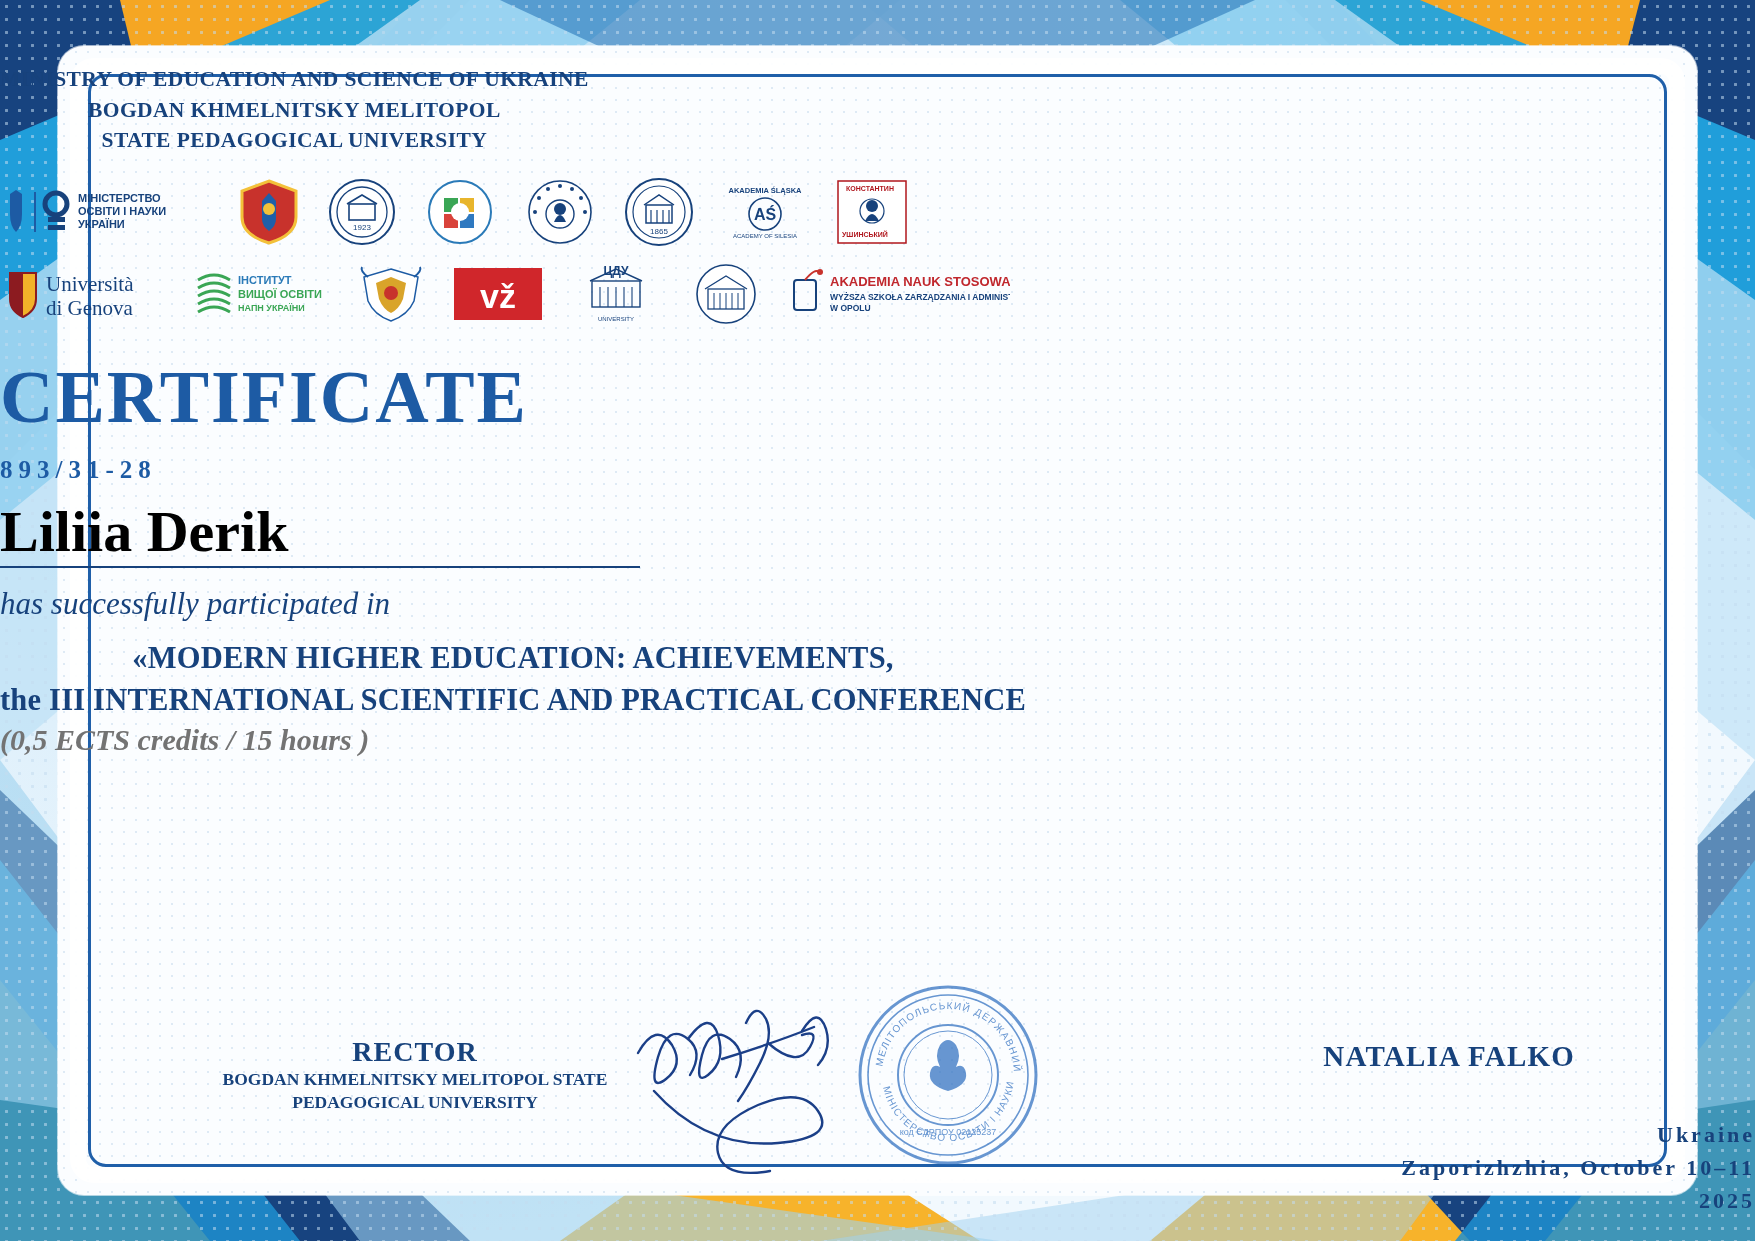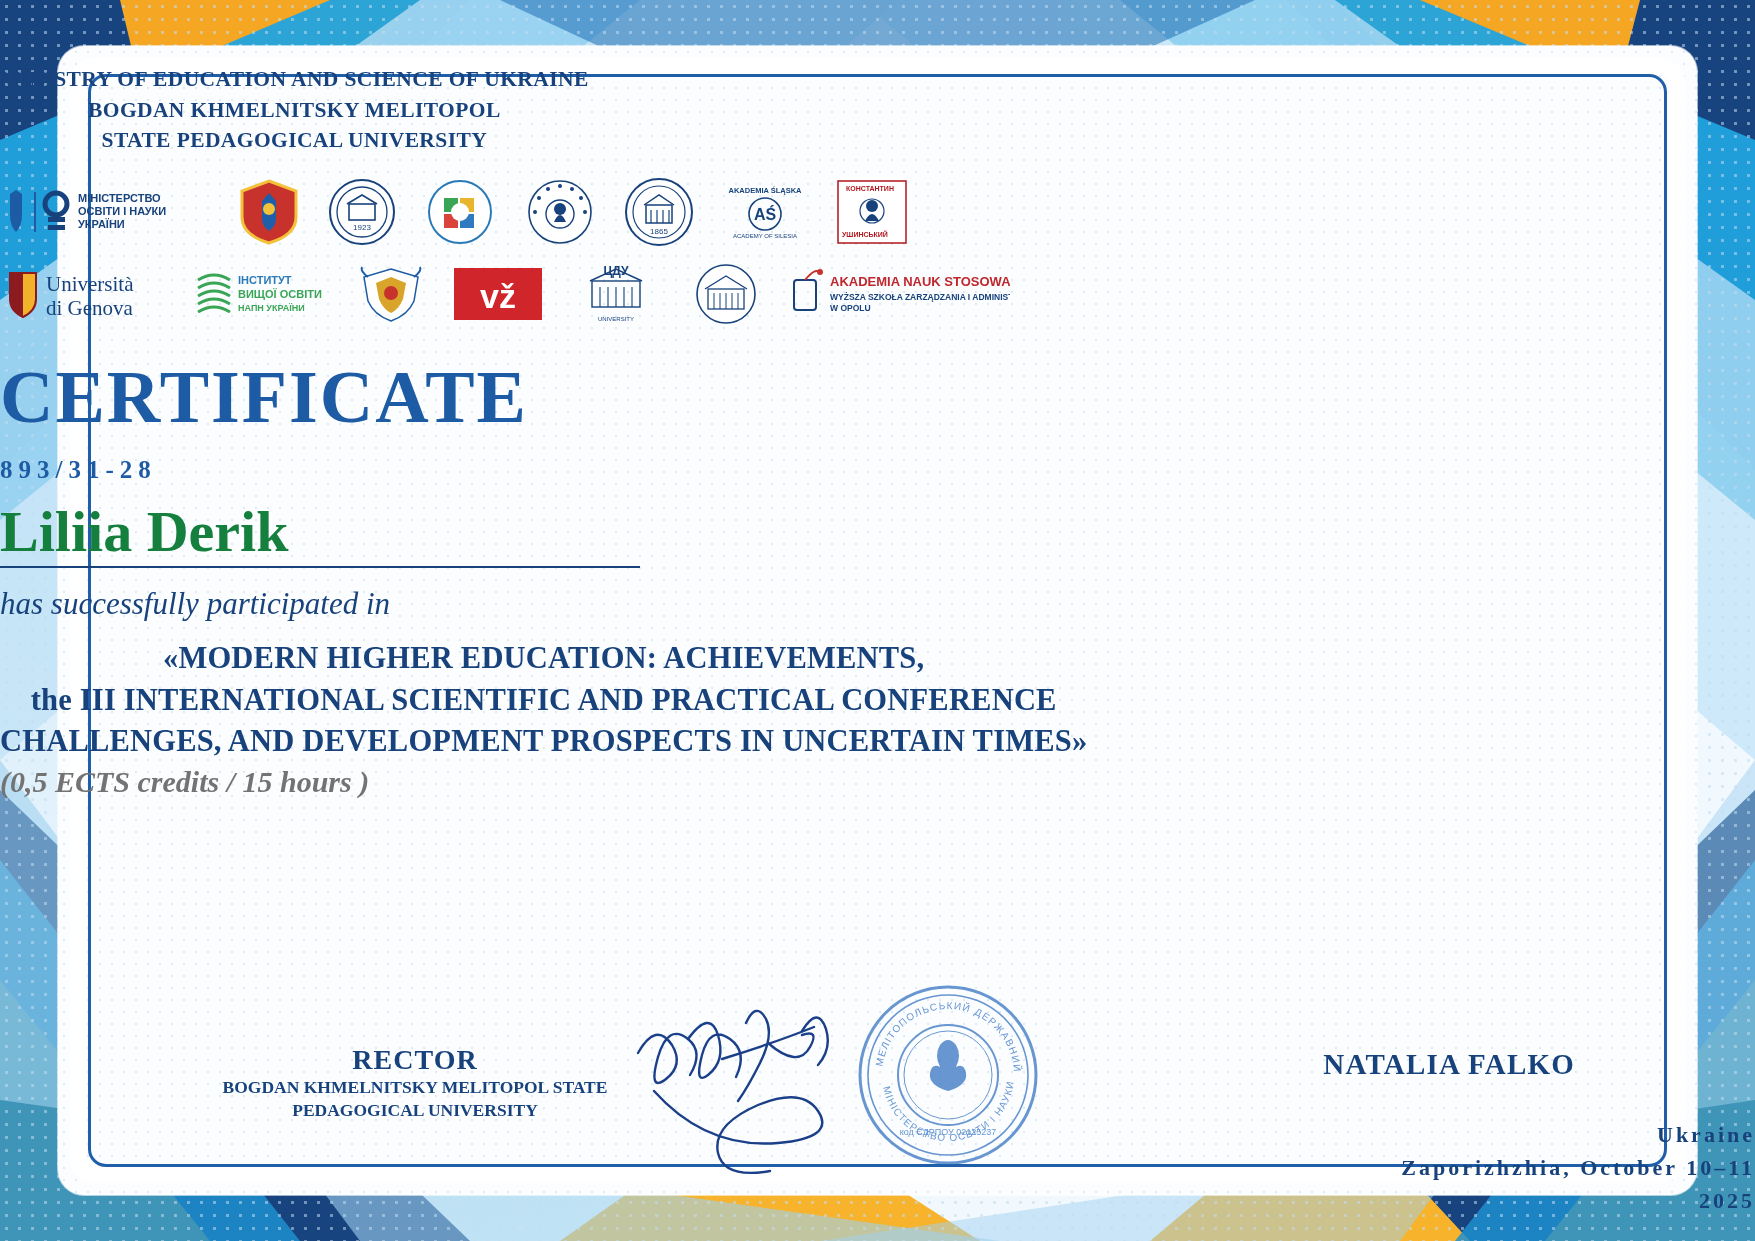--- a/index.html
+++ b/index.html
@@ -102,21 +102,21 @@
   .cert-number{
     font-weight:bold;
     font-size:25px;
     letter-spacing:6px;
     color:#1d5ba4;
     margin-top:22px;
   }
   .recipient{
     font-weight:bold;
     font-size:58px;
-    color:#15803d;
+    color:#000000;
     margin-top:18px;
     line-height:1.05;
   }
   .rule{
     width:640px;height:2px;background:#17427c;
     margin-top:4px;
   }
   .participated{
     font-style:italic;
     font-size:31px;
@@ -136,21 +136,21 @@
     font-style:italic;
     font-weight:bold;
     font-size:30px;
     margin-top:2px;
     color:#737373;
   }
 
   
   .sign-row{
     position:absolute;
-    left:0;right:0;bottom:118px;
+    left:0;right:0;bottom:126px;
     display:flex;align-items:flex-start;justify-content:space-between;
     padding:0 180px;
   }
   .sign-left{width:470px;text-align:center;}
   .rector{
     font-weight:bold;font-size:28px;letter-spacing:1px;color:#17427c;
   }
   .rector-sub{
     font-weight:bold;font-size:17.5px;line-height:1.35;color:#17427c;
   }
@@ -411,21 +411,20 @@
 
     <div class="cert-title">CERTIFICATE</div>
     <div class="cert-number">893/31-28</div>
     <div class="recipient">Liliia Derik</div>
     <div class="rule"></div>
     <div class="participated">has successfully participated in</div>
 
     <div class="conf">
       <div class="line">«MODERN HIGHER EDUCATION: ACHIEVEMENTS,</div>
       <div class="line">the III INTERNATIONAL SCIENTIFIC AND PRACTICAL CONFERENCE</div>
-      <div class="line">CHALLENGES, AND DEVELOPMENT PROSPECTS IN UNCERTAIN TIMES»</div>
     </div>
     <div class="credits">(0,5 ECTS credits / 15  hours )</div>
   </div>
 
   <div class="sign-row">
     <div class="sign-left">
       <div class="rector">RECTOR</div>
       <div class="rector-sub">
         <div>BOGDAN KHMELNITSKY MELITOPOL STATE</div>
         <div>PEDAGOGICAL UNIVERSITY</div>

